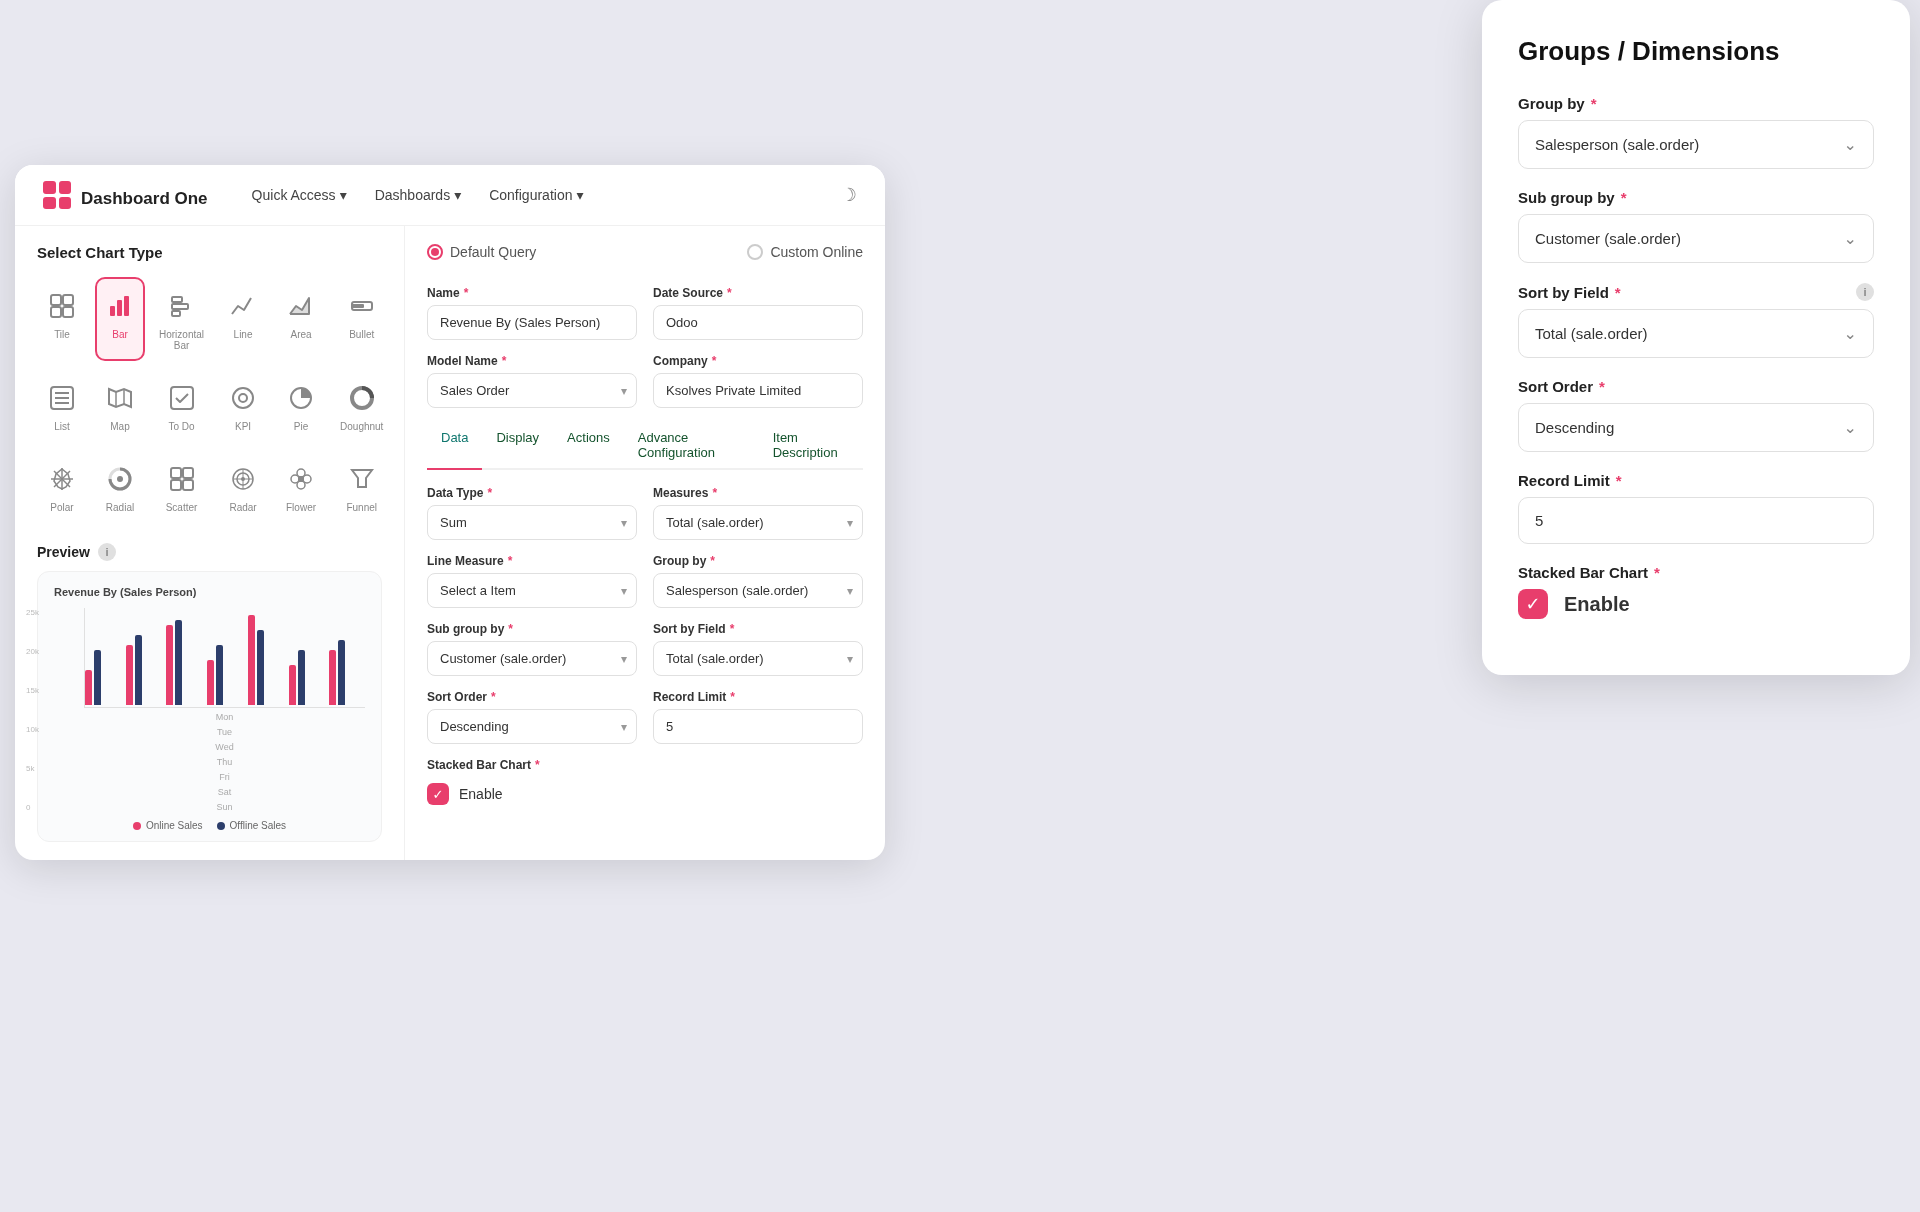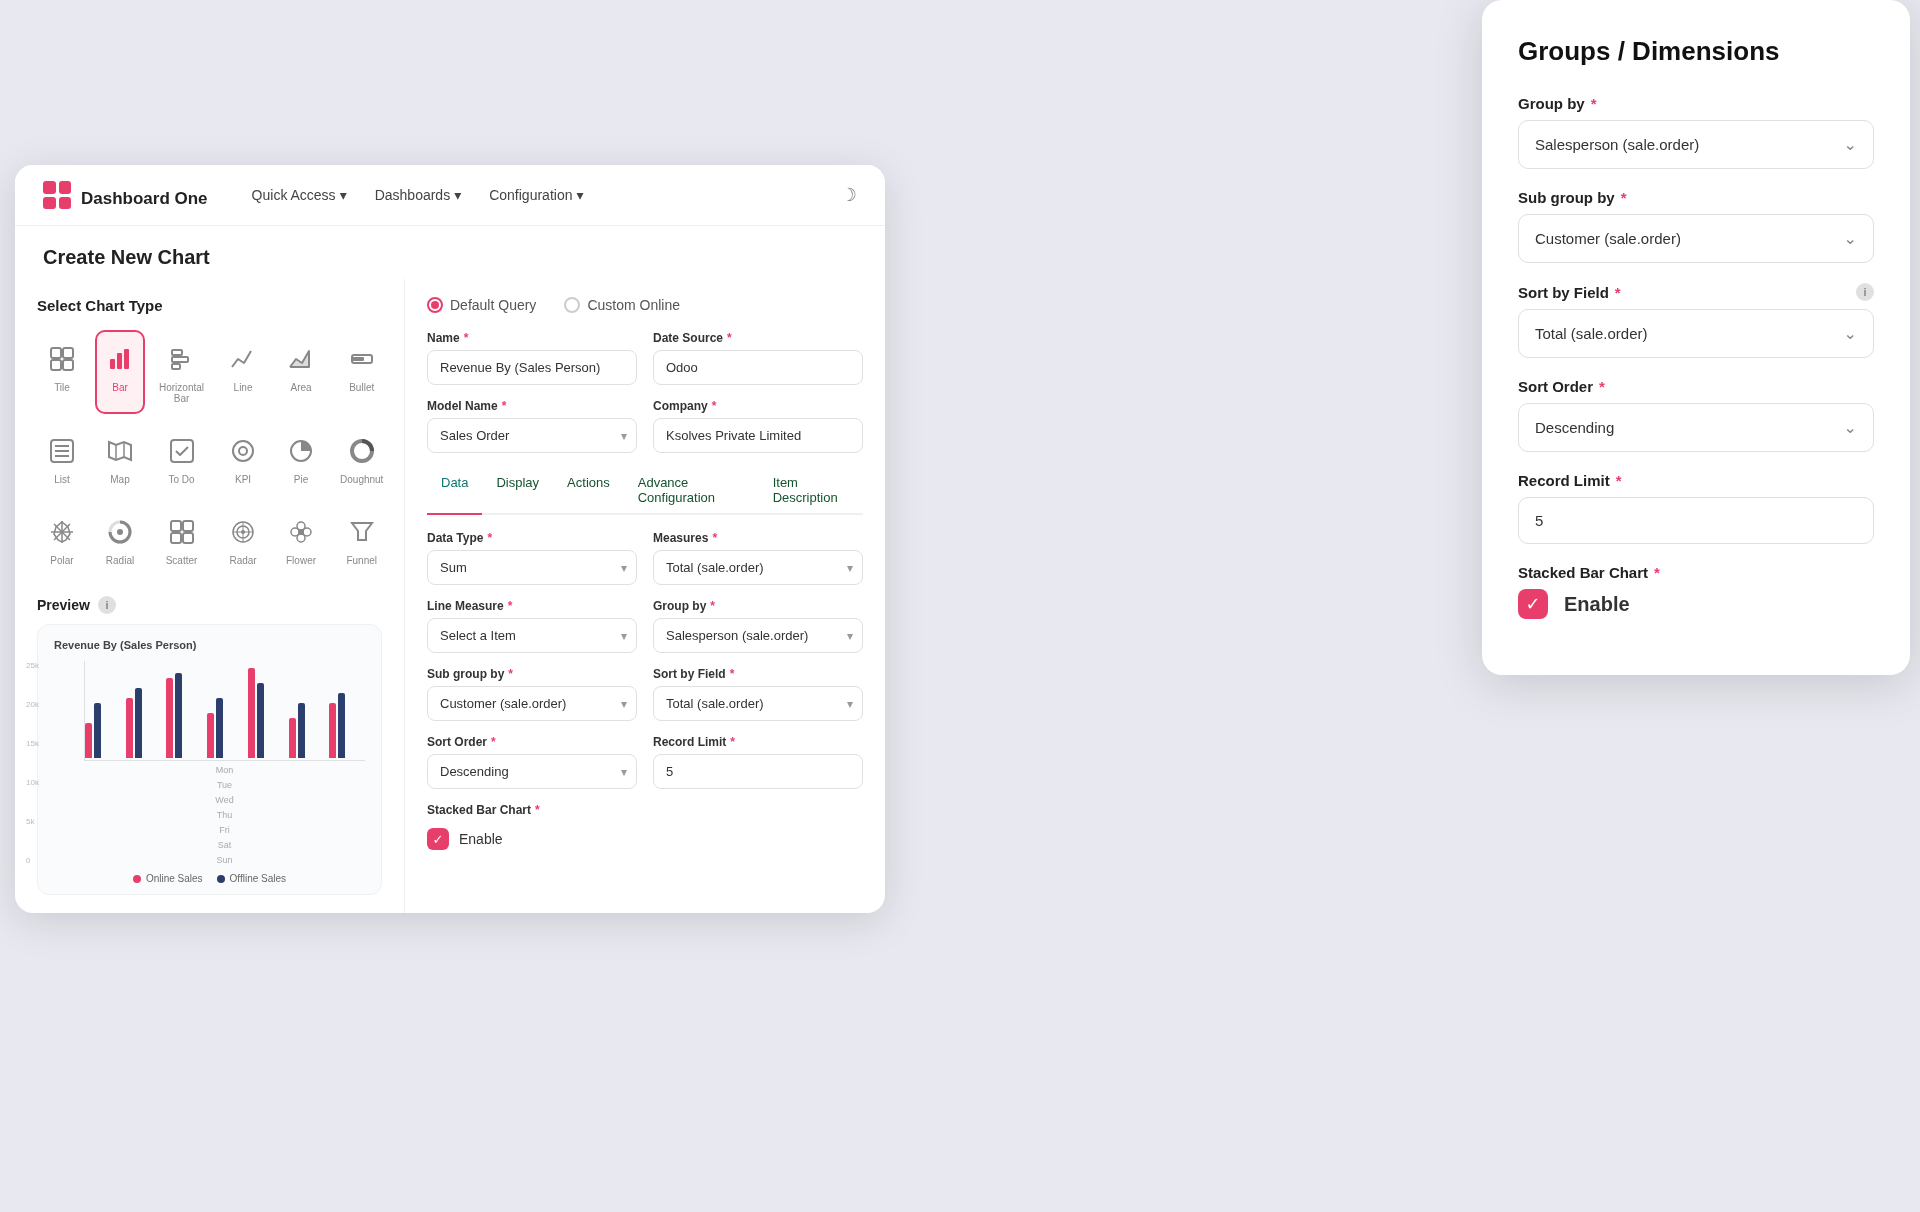--- a/index.html
+++ b/index.html
@@ -225,21 +225,22 @@
     .form-section {
       flex: 1;
       padding: 18px 22px;
       overflow-y: auto;
     }
 
     
     .query-radio-row {
       display: flex;
       gap: 28px;
-      margin-bottom: 18px;
+      margin-bottom: 26px;
+      justify-content: space-between;
     }
     .radio-option {
       display: flex;
       align-items: center;
       gap: 7px;
       font-size: 14px;
       color: #555;
       cursor: pointer;
     }
     .radio-circle {
@@ -493,23 +494,20 @@
         <span>▾</span>
       </span>
       <span class="nav-link">
         <span>Configuration</span>
         <span>▾</span>
       </span>
     </div>
     <span class="nav-moon">☽</span>
   </div>
 
-  <div class="page-title-bar">
-    <span>Create New Chart</span>
-  </div>
 
   <div class="panel-body">
 
     <div class="chart-type-section">
       <div class="section-title">Select Chart Type</div>
       <div class="chart-icons-grid">
 
         <div class="chart-icon-item">
           <div class="chart-icon-box">
             <svg width="28" height="28" viewBox="0 0 28 28">

